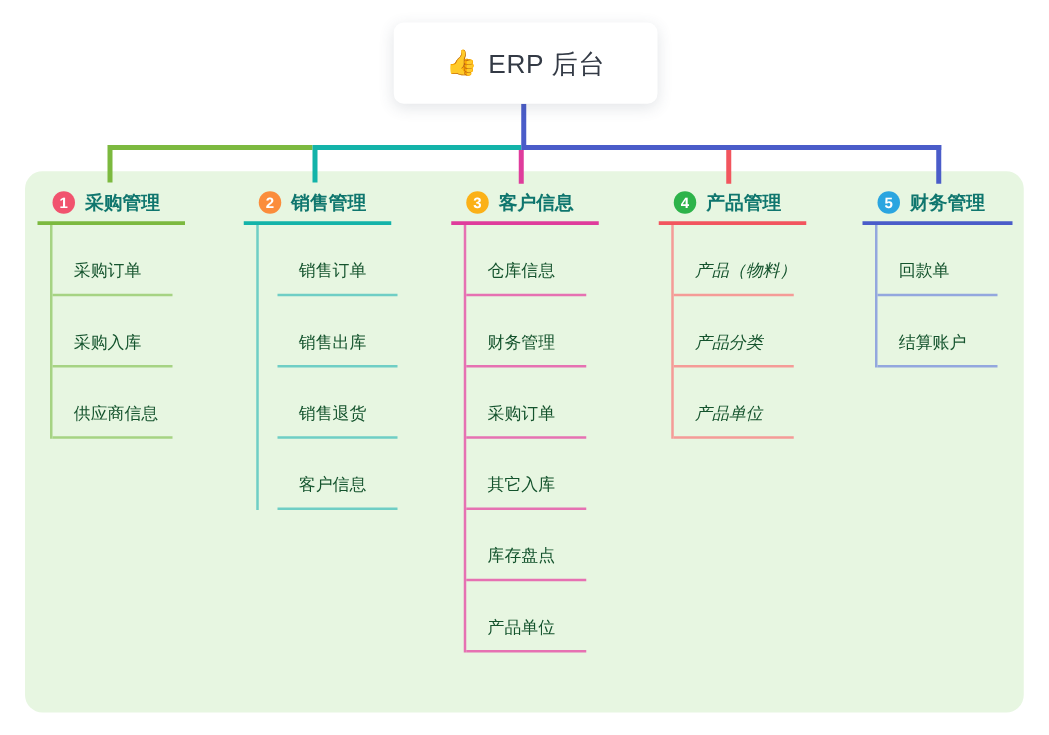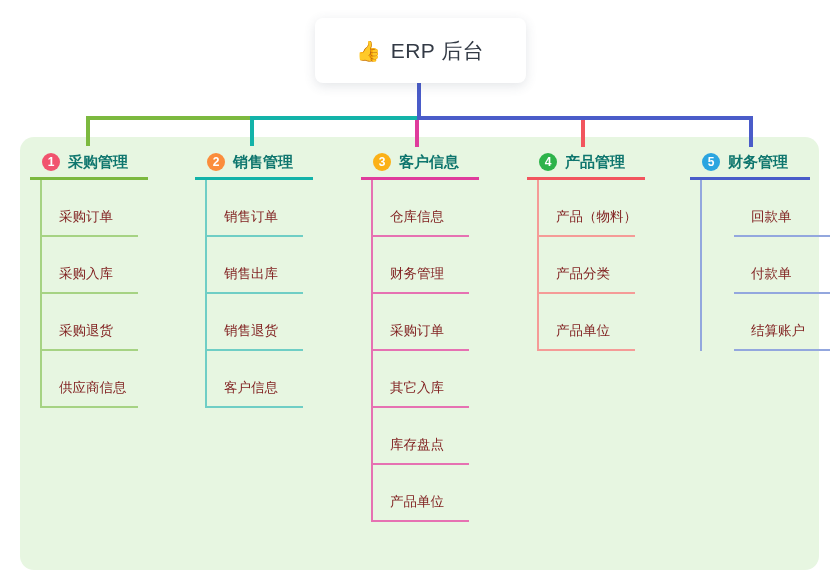--- a/index.html
+++ b/index.html
@@ -37,27 +37,27 @@
     font-weight:bold;display:inline-flex;align-items:center;justify-content:center;flex:0 0 18px;}
   .bg1{background:#f1536e;} .bg2{background:#fb8d3c;} .bg3{background:#fbb117;}
   .bg4{background:#2db34a;} .bg5{background:#2ba5e0;}
   .btitle{font-size:15px;font-weight:600;color:#0f766e;margin-left:8px;white-space:nowrap;}
   .bunderline{height:3px;width:100%;margin-top:3px;}
   .u1{background:#7cb93f;} .u2{background:#13b3a9;} .u3{background:#df3c9c;}
   .u4{background:#f2555e;} .u5{background:#4a5cc9;}
 
   
   .children{margin-left:10px;width:96px;border-left:2px solid;}
-  .t1{border-color:#a6d383;} .t2{border-color:#6fcec5;} .t3{border-color:#e671b2;}
-  .t4{border-color:#f59b97;} .t5{border-color:#93a7de;padding-left:32px;}
+  .t1{border-color:#a6d383;} .t2{border-color:#6fcec5;padding-left:15px;} .t3{border-color:#e671b2;}
+  .t4{border-color:#f59b97;} .t5{border-color:#93a7de;}
   .child{position:relative;height:55px;border-bottom:2px solid;cursor:pointer;}
   .t1 .child{border-color:#a6d383;} .t2 .child{border-color:#6fcec5;}
-  .t3 .child{border-color:#e671b2;} .t4 .child{border-color:#f59b97;}
+  .t3 .child{border-color:#e671b2;} .t4 .child{border-color:#f59b97;font-style:italic;}
   .t5 .child{border-color:#93a7de;}
-  .clabel{position:absolute;left:17px;bottom:9px;font-size:13.5px;color:#7f1d1d;white-space:nowrap;}
+  .clabel{position:absolute;left:17px;bottom:9px;font-size:13.5px;color:#14532d;white-space:nowrap;}
 </style>
 </head>
 <body>
 
 <div class="canvas">
 
   <div class="panel"></div>
 
   <div class="conn root-vline"></div>
   <div class="conn h-green"></div>
@@ -79,23 +79,20 @@
       <span class="badge bg1">1</span>
       <span class="btitle">采购管理</span>
     </div>
     <div class="bunderline u1"></div>
     <div class="children t1">
       <div class="child">
         <span class="clabel">采购订单</span>
         </div>
       <div class="child">
         <span class="clabel">采购入库</span>
-        </div>
-      <div class="child">
-        <span class="clabel">采购退货</span>
         </div>
       <div class="child">
         <span class="clabel">供应商信息</span>
         </div>
     </div>
   </div>
 
   <div class="col c2">
     <div class="bhead">
       <span class="badge bg2">2</span>
@@ -169,21 +166,18 @@
     <div class="bhead">
       <span class="badge bg5">5</span>
       <span class="btitle">财务管理</span>
     </div>
     <div class="bunderline u5"></div>
     <div class="children t5">
       <div class="child">
         <span class="clabel">回款单</span>
         </div>
       <div class="child">
-        <span class="clabel">付款单</span>
-        </div>
-      <div class="child">
         <span class="clabel">结算账户</span>
         </div>
     </div>
   </div>
 
 </div>
 
 </body></html>

